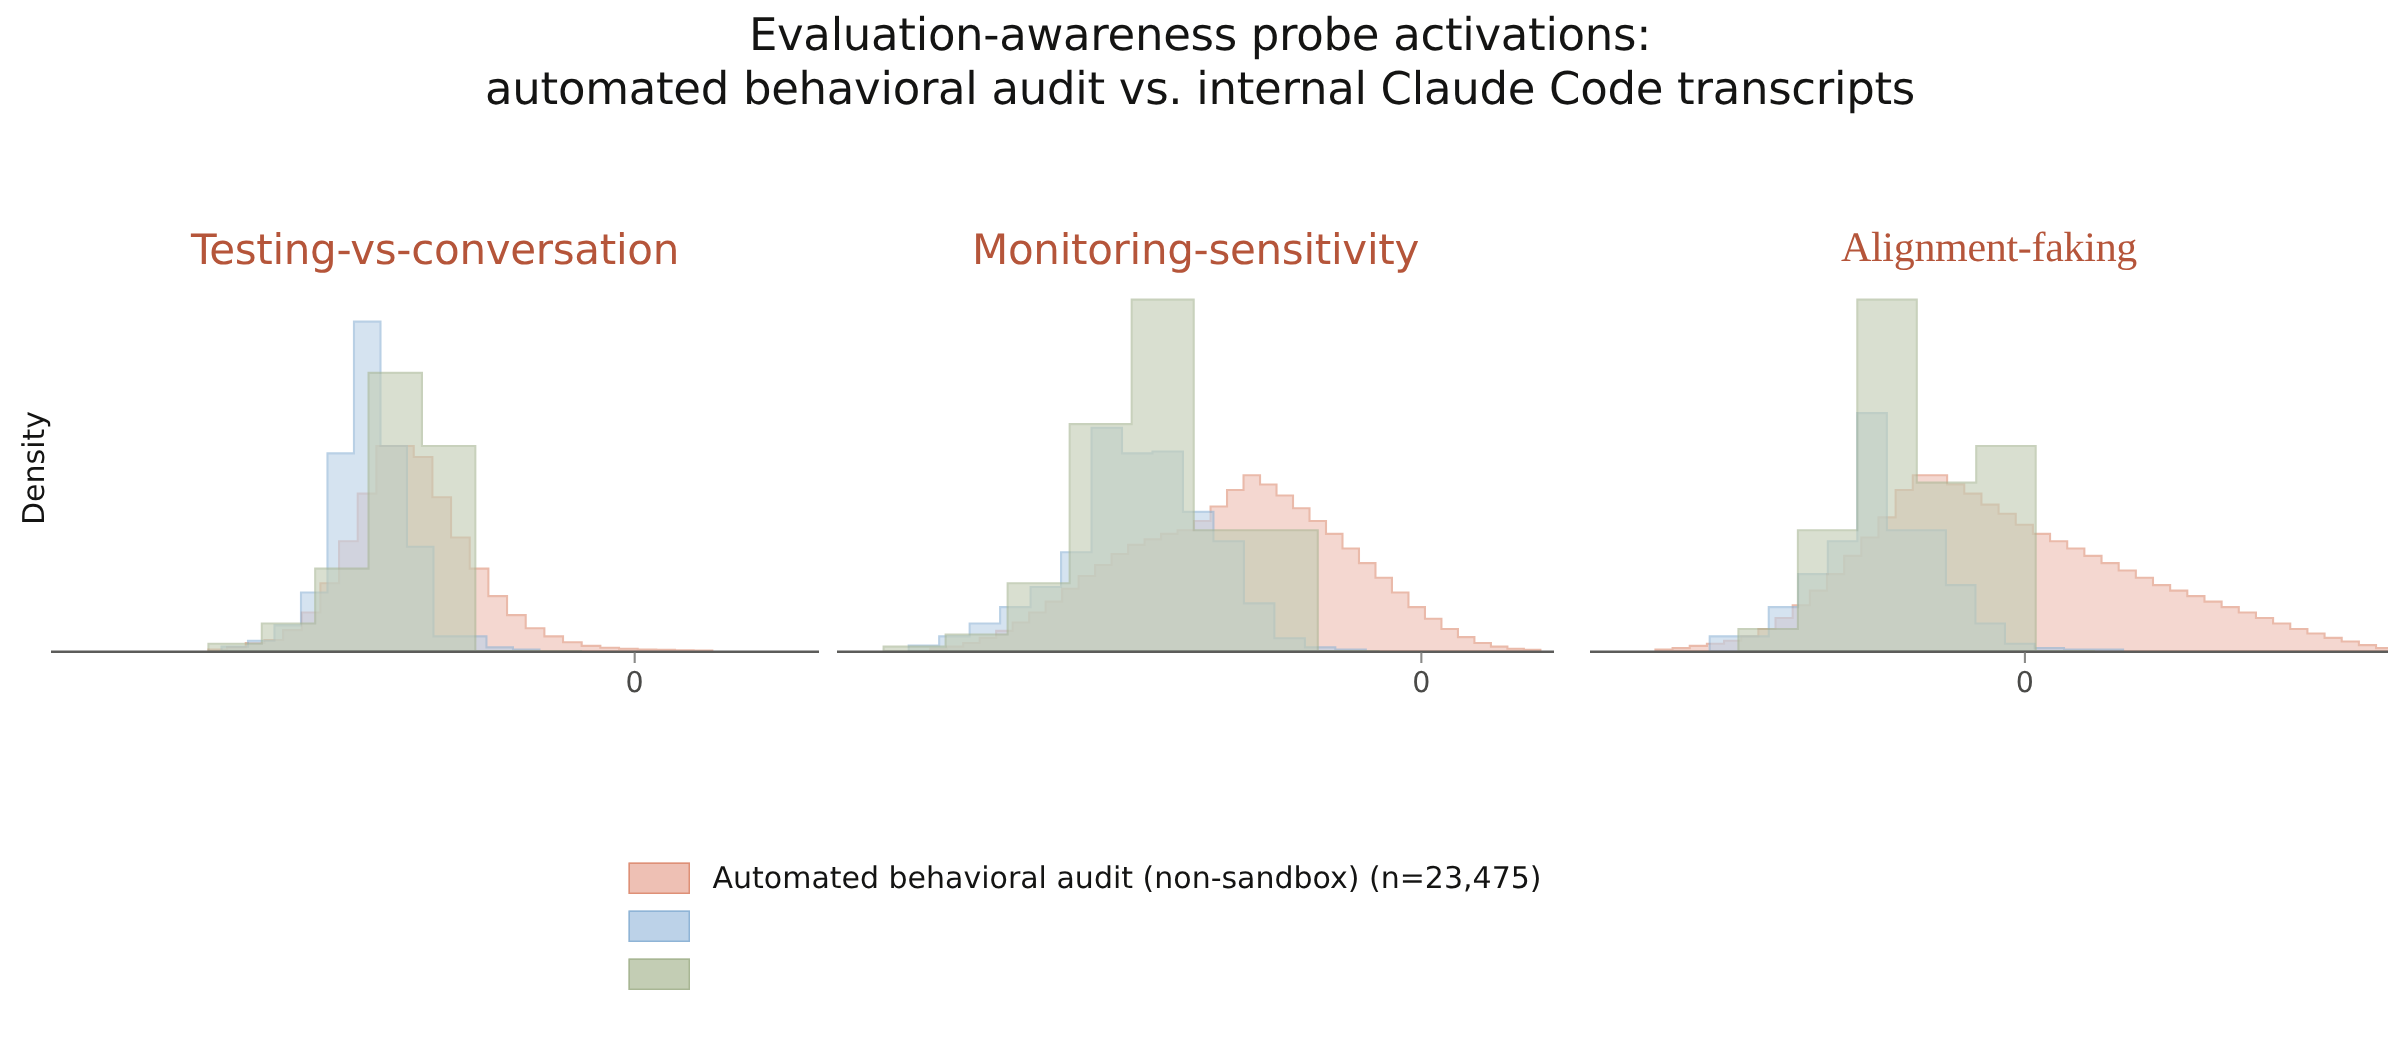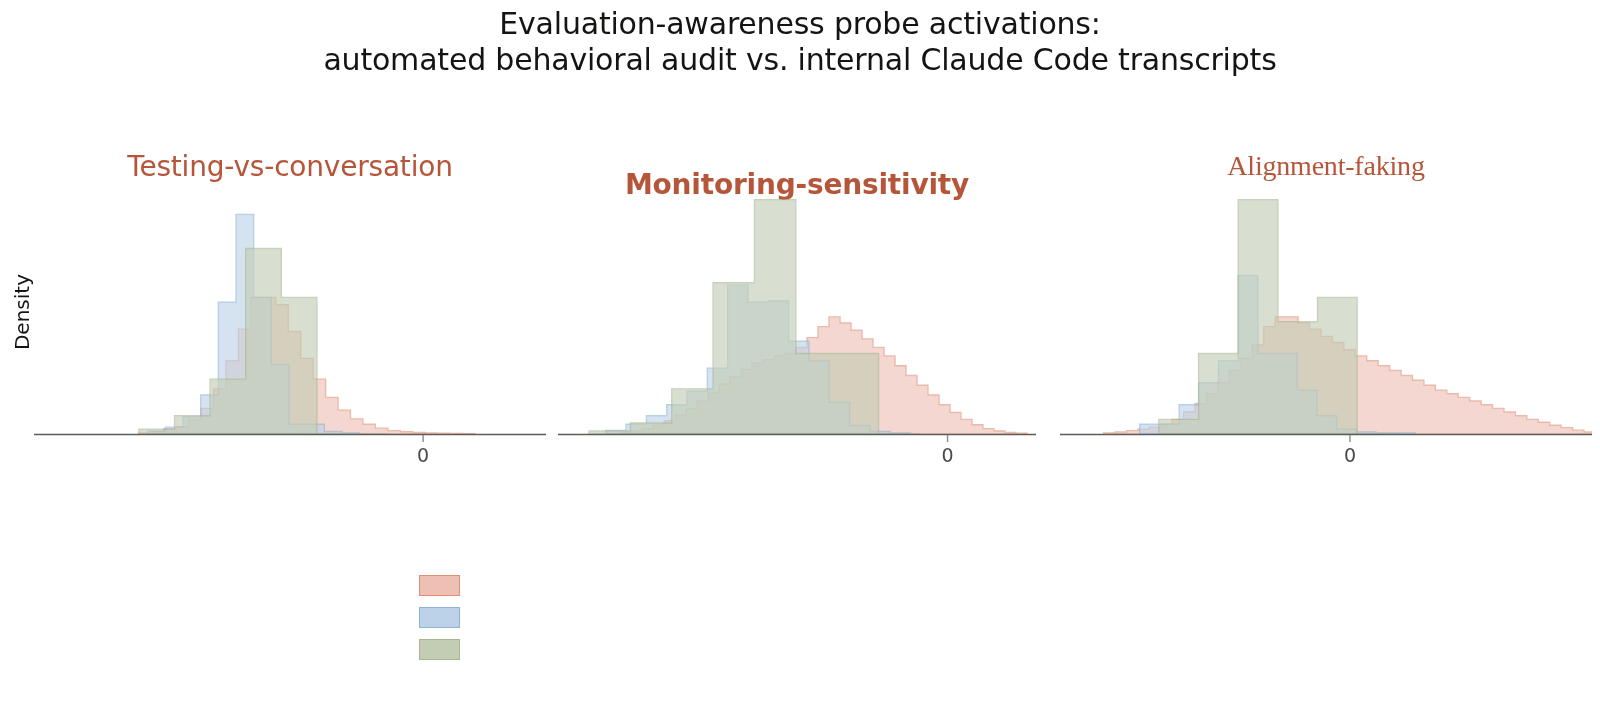--- a/index.html
+++ b/index.html
@@ -97,21 +97,21 @@
         <g opacity="0.62">
           <path d="M113.66,244.00 L113.66,241.07 L131.33,241.07 L131.33,237.17 L148.99,237.17 L148.99,226.92 L166.66,226.92 L166.66,204.96 L184.32,204.96 L184.32,112.24 L201.98,112.24 L201.98,24.40 L219.65,24.40 L219.65,107.36 L237.31,107.36 L237.31,174.46 L254.98,174.46 L254.98,234.24 L272.64,234.24 L272.64,234.24 L290.30,234.24 L290.30,241.56 L307.97,241.56 L307.97,243.02 L325.63,243.02 L325.63,244.00 Z" fill="#bcd2e8" stroke="#8fb4d6" stroke-width="1.4" stroke-linejoin="miter"></path>
         </g>
         <g opacity="0.62">
           <path d="M104.96,244.00 L104.96,239.12 L140.54,239.12 L140.54,225.70 L176.13,225.70 L176.13,189.10 L211.71,189.10 L211.71,58.56 L247.30,58.56 L247.30,107.36 L282.88,107.36 L282.88,244.00 L318.46,244.00 L318.46,244.00 L354.05,244.00 L354.05,244.00 Z" fill="#c3cdb4" stroke="#a8b694" stroke-width="1.4" stroke-linejoin="miter"></path>
         </g>
         <line x1="0" x2="512" y1="244.5" y2="244.5" stroke="#5c5c5a" stroke-width="1.6"></line>
         <line x1="389.12" x2="389.12" y1="245" y2="252" stroke="#8a8a88" stroke-width="1.4"></line>
       </svg>
       <div class="tick-label" style="left: 403.12px; top: 444px;">0</div>
-      <div class="panel-title" style="left: 558px; width: 478px; top: 168px; font-weight: bold;">Monitoring-sensitivity</div>
+      <div class="panel-title" style="left: 558px; width: 478px; top: 150px;">Monitoring-sensitivity</div>
       <svg width="478" height="258" style="position: absolute; left: 558px; top: 190px;">
         <g opacity="0.62">
           <path d="M62.14,244.00 L62.14,242.54 L73.13,242.54 L73.13,241.07 L84.13,241.07 L84.13,238.63 L95.12,238.63 L95.12,235.22 L106.12,235.22 L106.12,230.58 L117.11,230.58 L117.11,224.97 L128.10,224.97 L128.10,218.38 L139.10,218.38 L139.10,211.06 L150.09,211.06 L150.09,202.52 L161.09,202.52 L161.09,193.98 L172.08,193.98 L172.08,186.66 L183.07,186.66 L183.07,179.34 L194.07,179.34 L194.07,173.24 L205.06,173.24 L205.06,169.58 L216.06,169.58 L216.06,165.92 L227.05,165.92 L227.05,163.48 L238.04,163.48 L238.04,157.38 L249.04,157.38 L249.04,147.62 L260.03,147.62 L260.03,136.64 L271.03,136.64 L271.03,126.88 L282.02,126.88 L282.02,132.98 L293.01,132.98 L293.01,140.30 L304.01,140.30 L304.01,148.84 L315.00,148.84 L315.00,157.38 L326.00,157.38 L326.00,165.92 L336.99,165.92 L336.99,175.68 L347.98,175.68 L347.98,185.44 L358.98,185.44 L358.98,195.20 L369.97,195.20 L369.97,204.96 L380.97,204.96 L380.97,214.72 L391.96,214.72 L391.96,222.53 L402.95,222.53 L402.95,229.36 L413.95,229.36 L413.95,234.73 L424.94,234.73 L424.94,238.63 L435.94,238.63 L435.94,241.07 L446.93,241.07 L446.93,242.54 L457.92,242.54 L457.92,243.27 L468.92,243.27 L468.92,244.00 Z" fill="#eec0b4" stroke="#de9077" stroke-width="1.4" stroke-linejoin="miter"></path>
         </g>
         <g opacity="0.62">
           <path d="M47.80,244.00 L47.80,240.34 L68.12,240.34 L68.12,234.24 L88.43,234.24 L88.43,225.70 L108.75,225.70 L108.75,214.72 L129.06,214.72 L129.06,201.30 L149.38,201.30 L149.38,178.12 L169.69,178.12 L169.69,95.16 L190.01,95.16 L190.01,112.24 L210.32,112.24 L210.32,111.02 L230.64,111.02 L230.64,151.28 L250.95,151.28 L250.95,170.80 L271.27,170.80 L271.26,212.28 L291.58,212.28 L291.58,235.46 L311.90,235.46 L311.90,241.56 L332.21,241.56 L332.21,243.02 L352.53,243.02 L352.53,244.00 Z" fill="#bcd2e8" stroke="#8fb4d6" stroke-width="1.4" stroke-linejoin="miter"></path>
         </g>
         <g opacity="0.62">
           <path d="M31.07,244.00 L31.07,241.07 L72.42,241.07 L72.42,233.02 L113.76,233.02 L113.76,198.86 L155.11,198.86 L155.11,92.72 L196.46,92.72 L196.46,9.76 L237.80,9.76 L237.80,163.48 L279.15,163.48 L279.15,163.48 L320.50,163.48 L320.50,244.00 L361.85,244.00 L361.85,244.00 Z" fill="#c3cdb4" stroke="#a8b694" stroke-width="1.4" stroke-linejoin="miter"></path>
         </g>
@@ -132,20 +132,21 @@
         </g>
         <line x1="0" x2="532" y1="244.5" y2="244.5" stroke="#5c5c5a" stroke-width="1.6"></line>
         <line x1="289.94" x2="289.94" y1="245" y2="252" stroke="#8a8a88" stroke-width="1.4"></line>
       </svg>
       <div class="tick-label" style="left: 1329.94px; top: 444px;">0</div>
     </div>
 
   <div class="legend">
       <div class="legend-row">
         <span class="legend-swatch" style="background: rgb(238, 192, 180); border-color: rgb(222, 144, 119);"></span>
+        <span class="legend-text">Automated behavioral audit (non-sandbox) (n=23,475)</span>
       </div>
       <div class="legend-row">
         <span class="legend-swatch" style="background: rgb(188, 210, 232); border-color: rgb(143, 180, 214);"></span>
       </div>
       <div class="legend-row">
         <span class="legend-swatch" style="background: rgb(195, 205, 180); border-color: rgb(168, 182, 148);"></span>
       </div>
     </div>
 </div>
 

